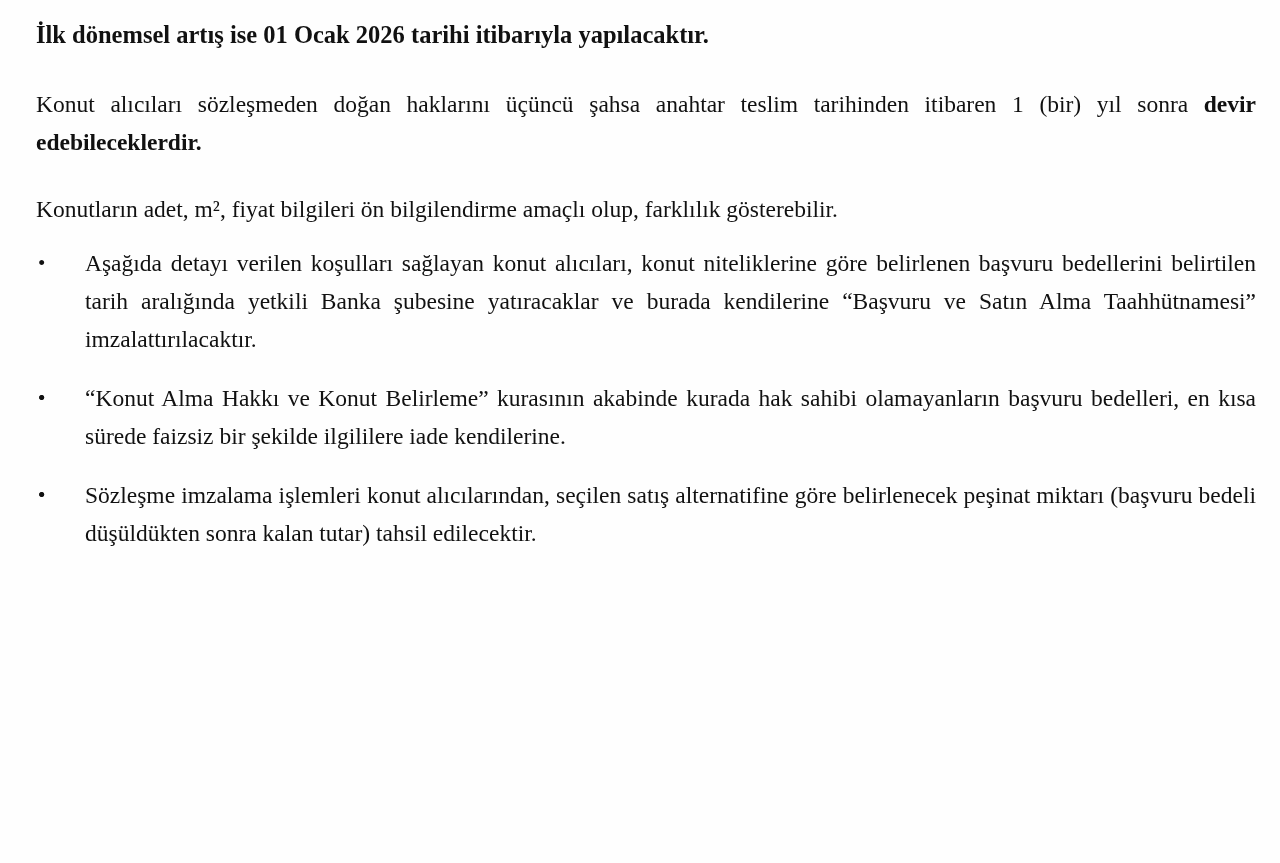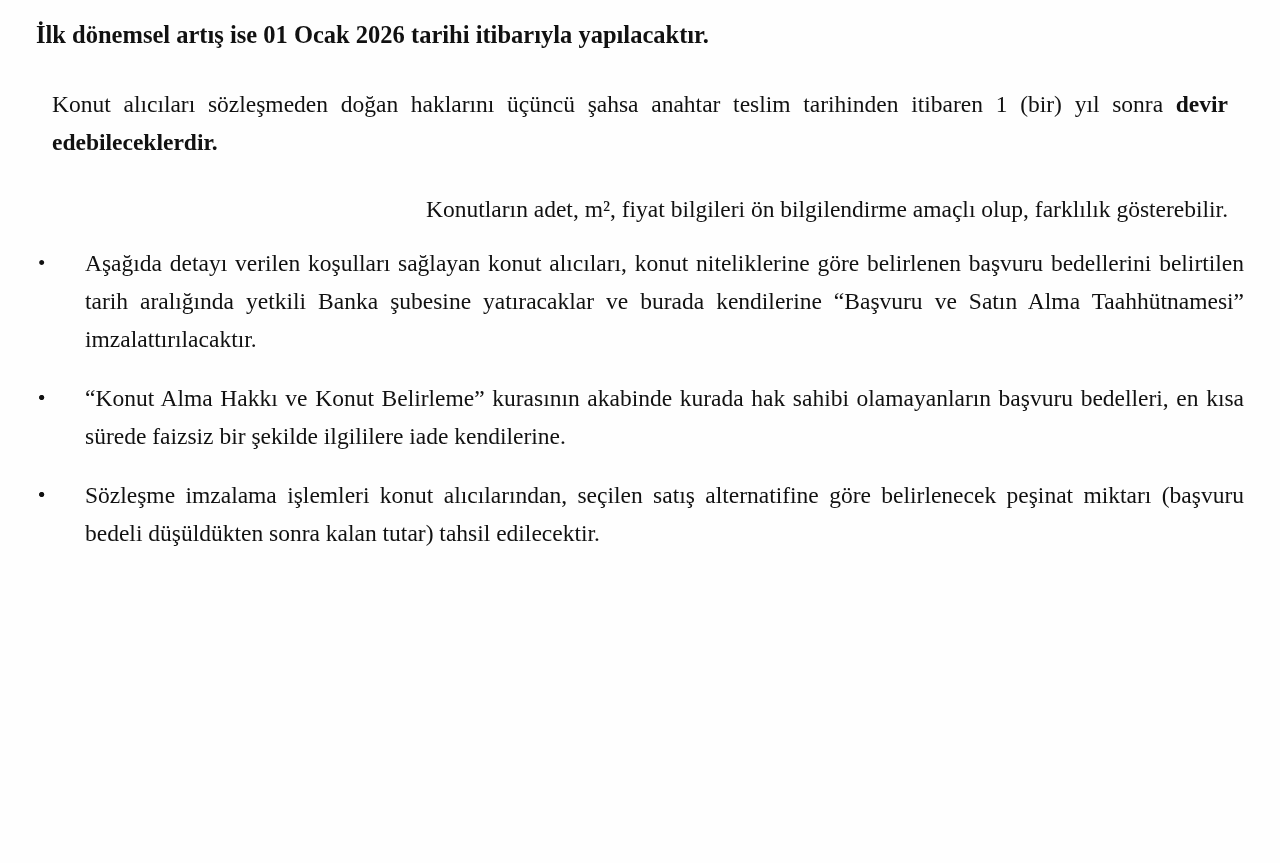--- a/index.html
+++ b/index.html
@@ -10,36 +10,36 @@
   .page {
     position: relative;
     width: 1280px;
     height: 863px;
     background: #fefefe;
     color: #111111;
     font-family: "Liberation Serif", "DejaVu Serif", serif;
     font-size: 23.5px;
     line-height: 38px;
     box-sizing: border-box;
-    padding: 14px 36px 0 36px;
+    padding: 14px 24px 0 36px;
     overflow: hidden;
   }
   .heading {
     font-weight: bold;
     font-size: 24.5px;
     margin: 2px 0 31px 0;
     text-align: left;
   }
   p.para {
-    margin: 16px;
+    margin: 0;
     text-align: justify;
   }
   p.para-transfer   { margin-bottom: 29px; }
   p.para-web        { margin-bottom: 10px; }
-  p.para-disclaimer { margin-bottom: 16px; text-align: right; }
+  p.para-disclaimer { margin-bottom: 16px; text-align: left; }
   .bold-run { font-weight: bold; }
 
   ul.bullet-list {
     list-style: none;
     margin: 0;
     padding: 0;
   }
   ul.bullet-list li {
     position: relative;
     padding-left: 49px;

